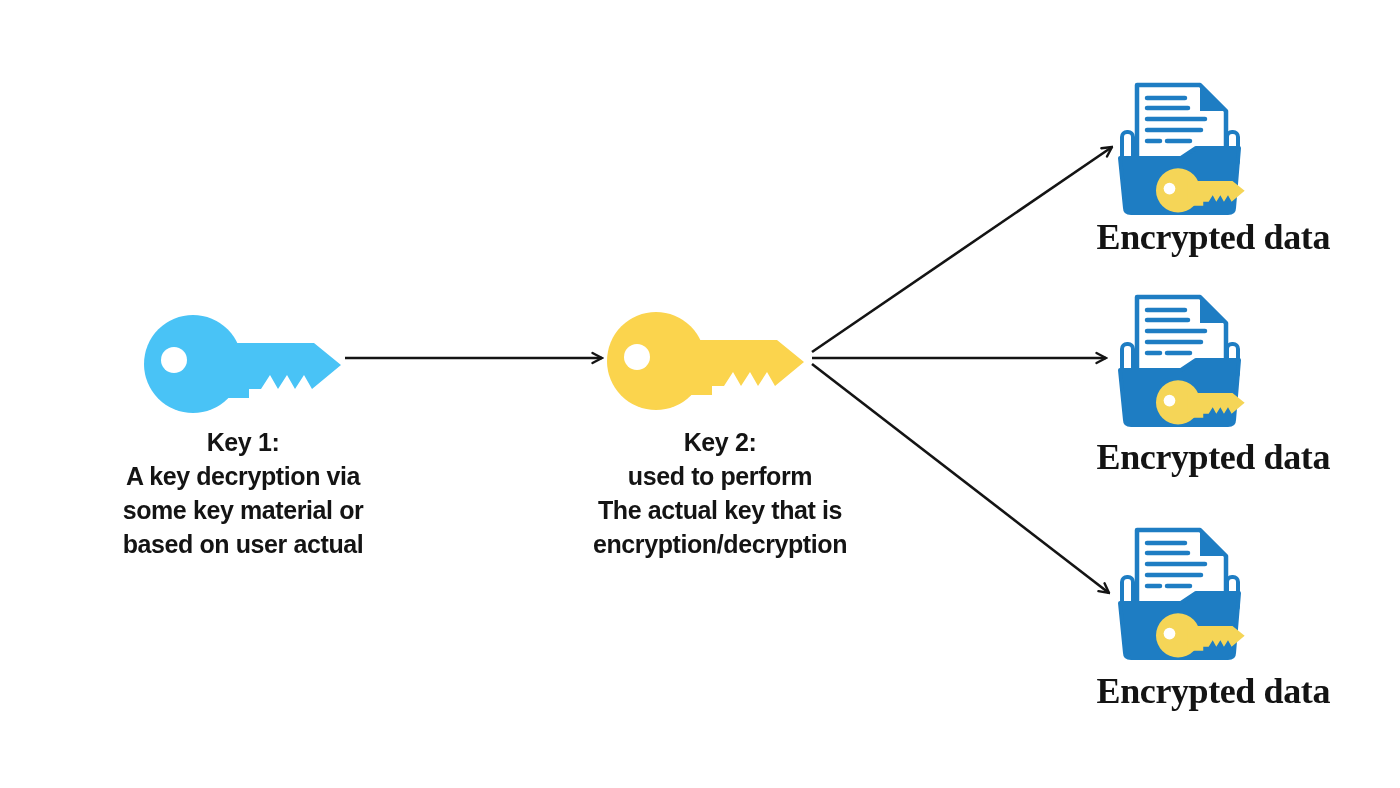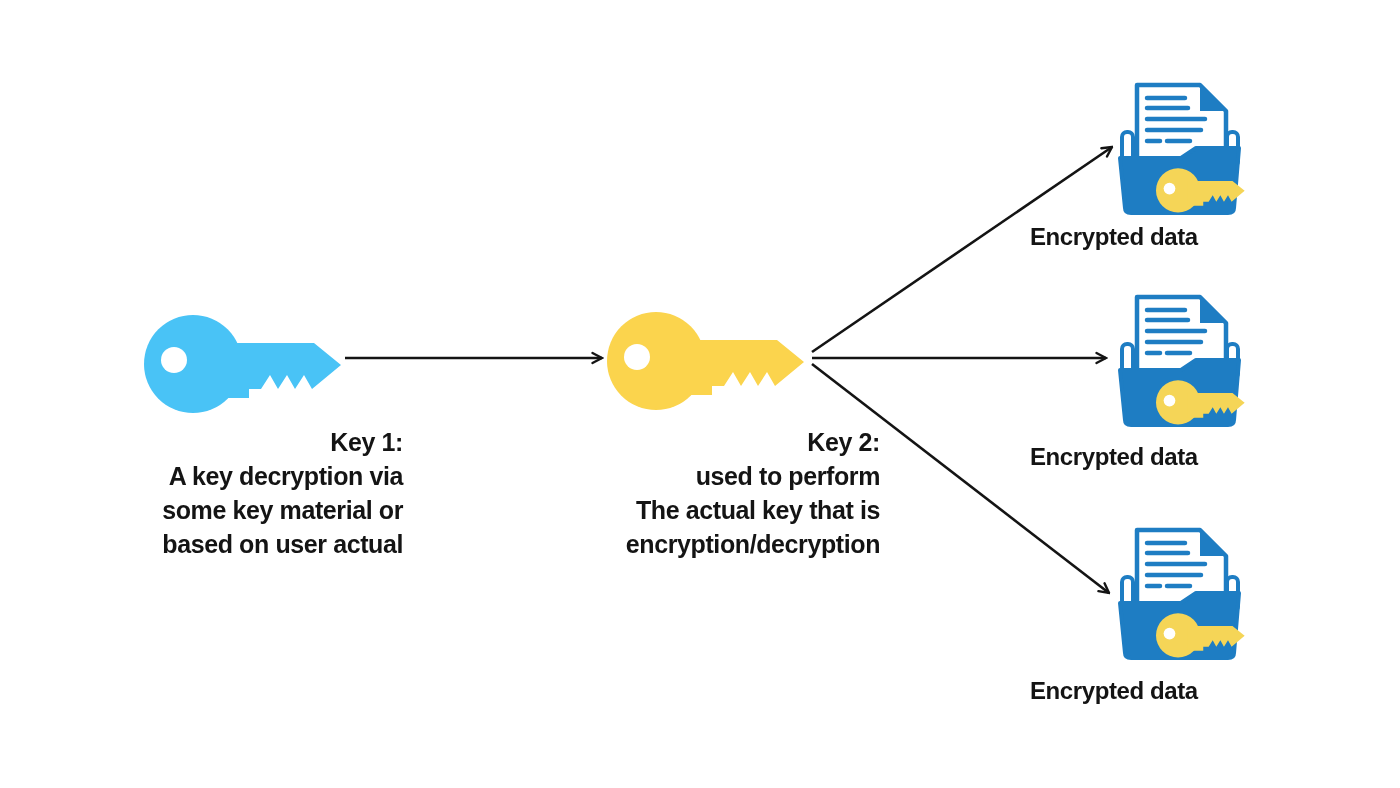--- a/index.html
+++ b/index.html
@@ -20,47 +20,48 @@
   .big-key { position: absolute; overflow: visible; }
   .key1-color { color: #49C3F6; }
   .key2-color { color: #FBD44D; }
   #key1 { left: 144px; top: 312px; width: 200px; height: 104px; }
   #key2 { left: 607px; top: 309px; width: 200px; height: 104px; }
 
   
   .caption {
     position: absolute;
     width: 320px;
-    text-align: right;
+    text-align: center;
     font-weight: 700;
     font-size: 25px;
     line-height: 34px;
     letter-spacing: -0.4px;
     color: #141414;
   }
   #cap-key1 { left: 83px;  top: 425px; }
   #cap-key2 { left: 560px; top: 425px; }
 
   
   .folder { position: absolute; width: 126px; height: 133px; overflow: visible; }
   #folder-1 { left: 1117px; top: 83px;  }
   #folder-2 { left: 1117px; top: 295px; }
   #folder-3 { left: 1117px; top: 528px; }
 
   
   .enc-label {
     position: absolute;
     left: 1030px;
     width: 300px;
-    text-align: left;
+    text-align: right;
     font-weight: 700;
-    font-size: 24px;
+    font-size: 36px;
     line-height: 30px;
     letter-spacing: -0.4px;
     color: #141414;
+    font-family: Liberation Serif, serif;
   }
   #enc-label-1 { top: 222px; }
   #enc-label-2 { top: 442px; }
   #enc-label-3 { top: 676px; }
 
   
   #arrows-layer {
     position: absolute;
     left: 0; top: 0;
     width: 1400px; height: 788px;

